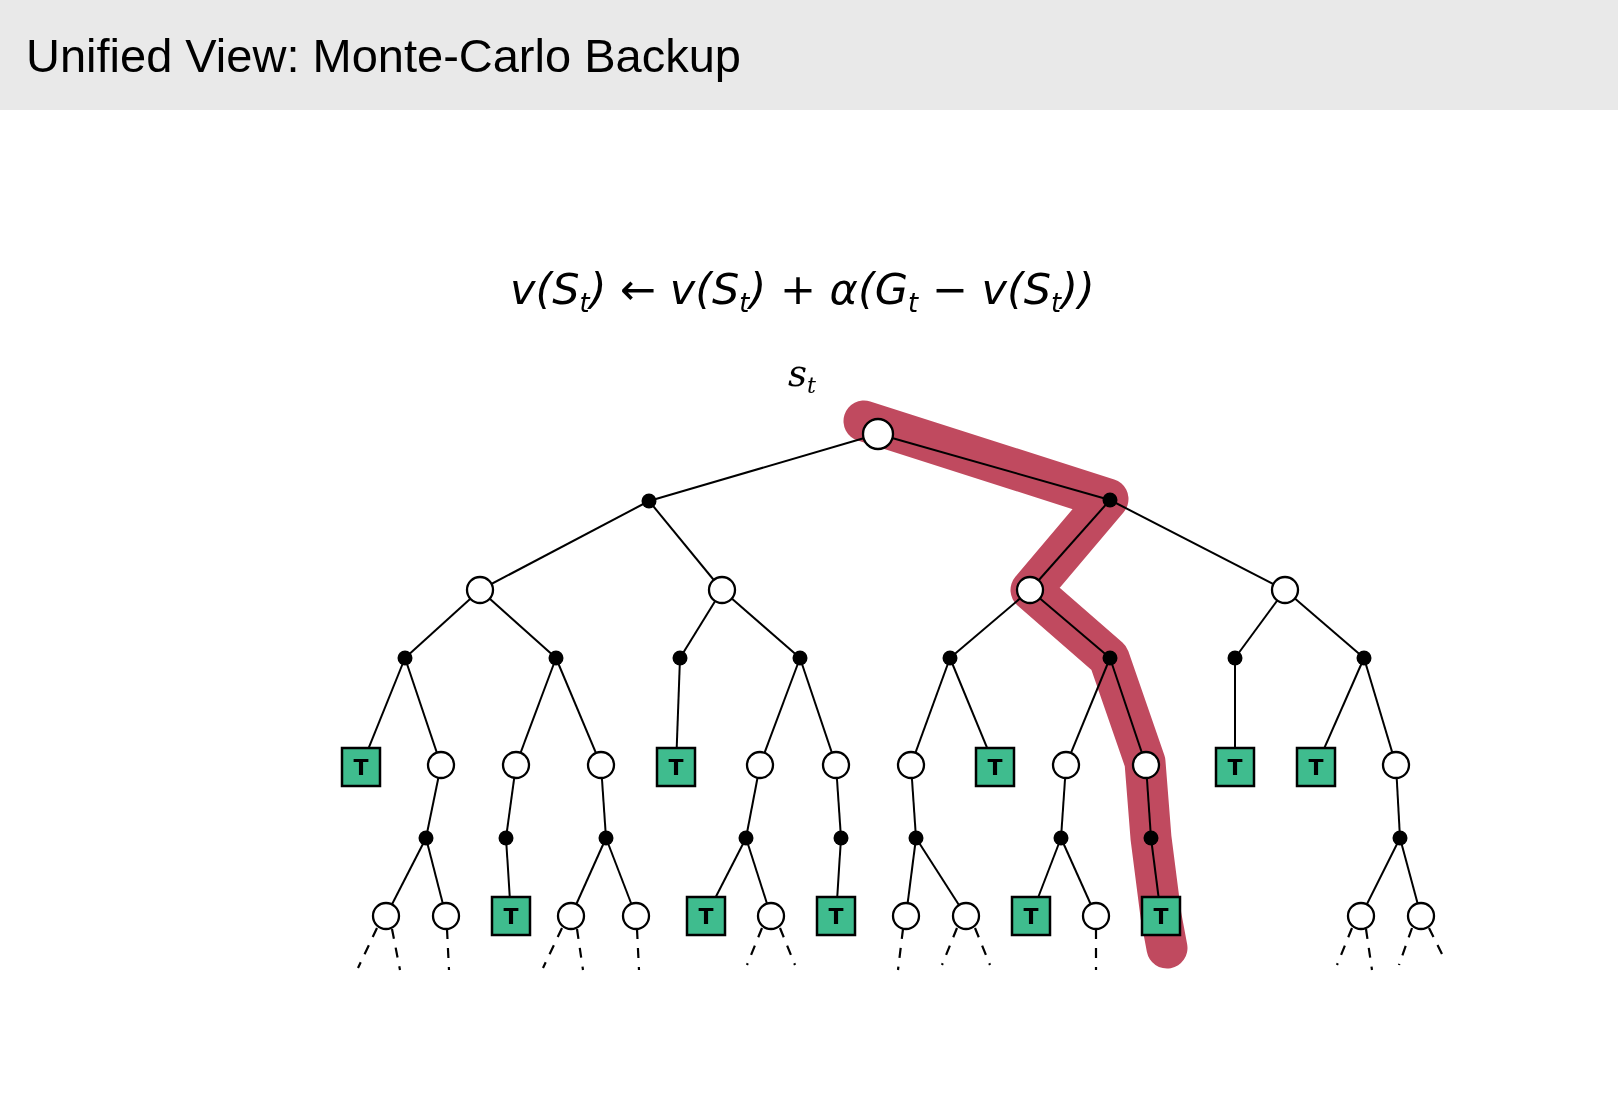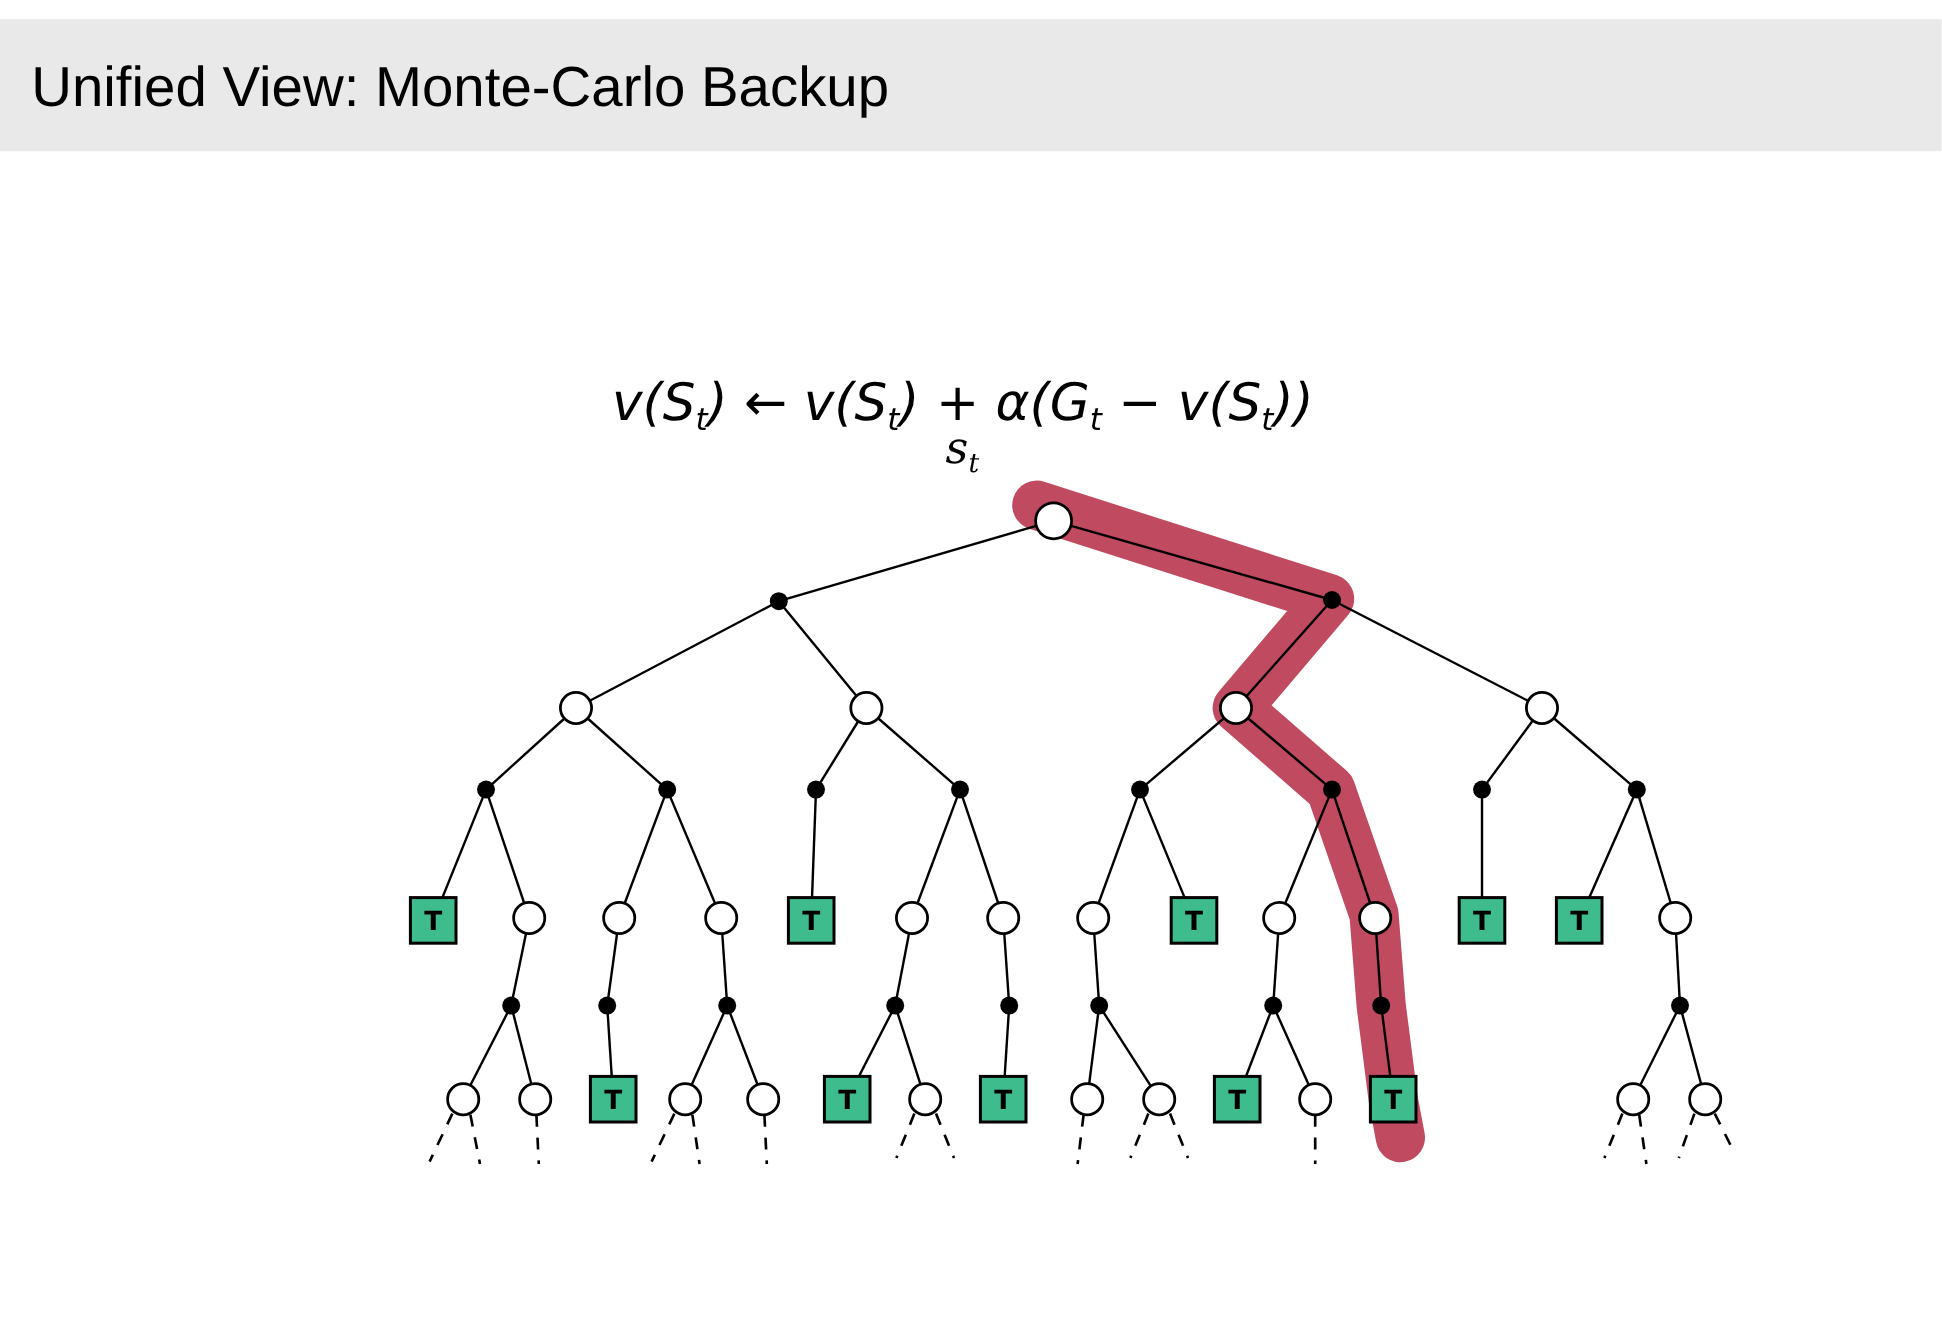--- a/index.html
+++ b/index.html
@@ -2,26 +2,26 @@
 <html><head>
 <meta charset="utf-8">
 <style>
   html,body{margin:0;padding:0;}
   body{
     width:1618px;height:1112px;position:relative;overflow:hidden;
     background:#ffffff;font-family:"Liberation Sans",sans-serif;color:#000;
   }
   .titlebar{
     position:absolute;top:0;left:0;width:1618px;height:110px;
-    background:#e9e9e9;display:flex;align-items:center;margin-top:16px;
+    background:#e9e9e9;display:flex;align-items:center;
   }
   .title{font-size:47px;padding-left:26px;white-space:nowrap;}
   .formula{
     position:absolute;top:264px;left:510px;font-size:43px;font-style:italic;
-    font-family:"DejaVu Sans",sans-serif;white-space:nowrap;margin-top:47px;
+    font-family:"DejaVu Sans",sans-serif;white-space:nowrap;
   }
   .formula .sub,.root-label .sub{font-size:0.6em;vertical-align:-0.32em;font-style:italic;}
   .root-label{
     position:absolute;top:352px;left:788px;font-size:37px;font-style:italic;
     font-family:"DejaVu Serif",serif;
   }
   svg.tree{position:absolute;top:0;left:0;}
 </style>
 </head>
 <body>

